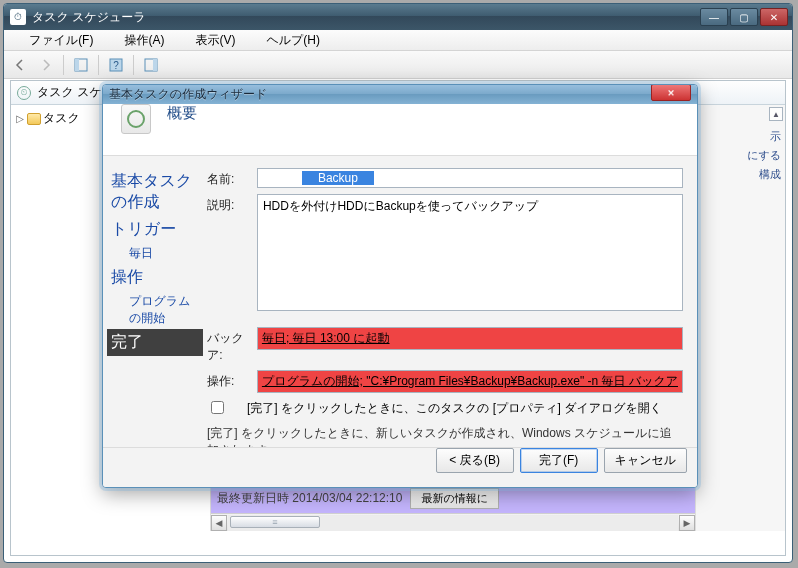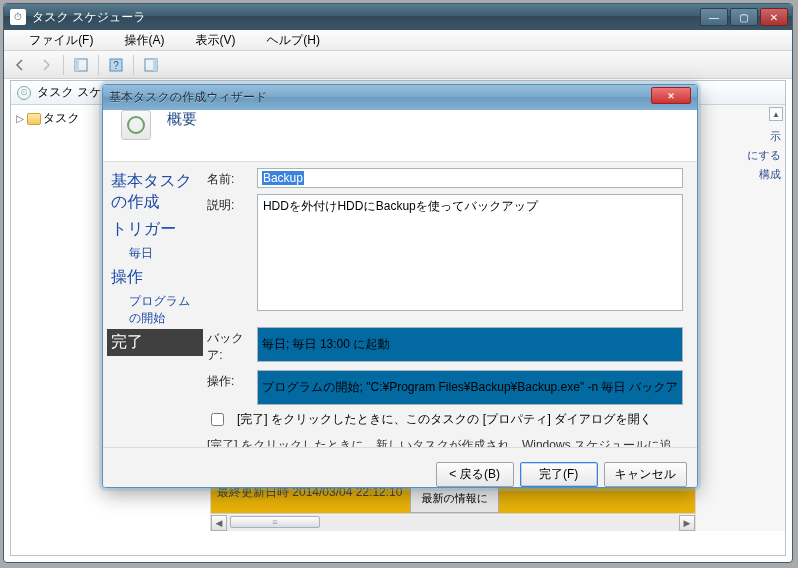--- a/index.html
+++ b/index.html
@@ -40,52 +40,52 @@
   .center-pane { flex:1; position:relative; }
   .right-pane { width:90px; border-left:1px solid #ddd; background:#f6f6f6; position:relative; }
   .right-pane-collapse { position:absolute; right:2px; top:2px; width:14px; height:14px; background:#fdfdfd; border:1px solid #a8b4c0; display:flex; align-items:center; justify-content:center; font-size:8px; color:#556;}
   .right-pane-items { margin-top:20px; padding:2px 4px; }
   .right-pane-items div { padding:2px 0; color:#2a4a8a; font-size:11px; text-align:right;}
   .hscroll { position:absolute; left:0; right:0; bottom:0; height:18px; background:linear-gradient(#f4f4f4,#e4e4e4); border-top:1px solid #d0d0d0; display:flex; align-items:center;}
   .hscroll .sbtn { width:16px; height:16px; background:linear-gradient(#fdfdfd,#e0e0e0); border:1px solid #b0b0b0; display:flex; align-items:center; justify-content:center; font-size:9px; color:#666;}
   .hscroll .strack { flex:1; height:16px; margin:0 1px; background:#ececec; position:relative;}
   .hscroll .sthumb { position:absolute; left:2px; top:1px; height:12px; width:90px; background:linear-gradient(#fefefe,#d8dde4); border:1px solid #a8b0b8; border-radius:2px;}
   .hscroll .sthumb::after { content:"≡"; font-size:9px; color:#98a4b0; position:absolute; left:50%; top:50%; transform:translate(-50%,-55%);}
-  .center-lower-bar { position:absolute; left:0; right:0; bottom:18px; border-top:1px solid #dcdcdc; height:30px; background:#eab308; display:flex; gap:8px; padding:0 6px;}
+  .center-lower-bar { position:absolute; left:0; right:0; bottom:18px; border-top:1px solid #dcdcdc; height:30px; background:#c4b5fd; display:flex; align-items:center; gap:8px; padding:0 6px;}
   .center-lower-bar .sep-title { font-size:12px; color:#444;}
   .update-btn { padding:2px 10px; font-size:11px; background:linear-gradient(#fdfdfd,#e6e6e6); border:1px solid #b0b0b0;}
   .center-mid-hint { position:absolute; left:6px; bottom:50px; right:6px; height:16px; color:#555; font-size:11px; overflow:hidden;}
 
   
   .wizard { position:absolute; left:102px; top:84px; width:596px; height:404px; background:#f3f3f3; border:1px solid #5a90b8;
     box-shadow:0 0 0 3px rgba(130,180,220,0.35), 0 6px 20px rgba(0,0,0,0.35); border-radius:4px; overflow:hidden; }
-  .wiz-titlebar { height:25px; background:linear-gradient(to bottom,#97bedd 0%, #7ba9cb 48%, #6a9cc0 50%, #84b2d4 100%); display:flex; align-items:center; padding:0 6px; color:#1a2a3a; text-shadow:0 1px 0 rgba(255,255,255,.4); }
+  .wiz-titlebar { height:19px; background:linear-gradient(to bottom,#97bedd 0%, #7ba9cb 48%, #6a9cc0 50%, #84b2d4 100%); display:flex; align-items:center; padding:0 6px; color:#1a2a3a; text-shadow:0 1px 0 rgba(255,255,255,.4); }
   .wiz-title { flex:1; font-size:12px; }
   .wiz-close { width:40px; height:17px; background:linear-gradient(#e77,#c33); border:1px solid #922; border-radius:2px; color:#fff; display:flex; align-items:center; justify-content:center; font-size:9px; margin-top:-4px;}
   .wiz-header { height:52px; background:#fff; border-bottom:1px solid #dcdcdc; display:flex; align-items:flex-start; padding:0 18px; gap:16px;}
   .wiz-header .hicon { width:30px; height:30px; background:linear-gradient(#f8f8f8,#e8e8e8); border:1px solid #c8c8c8; border-radius:3px; display:flex; align-items:center; justify-content:center;}
   .wiz-header .hicon::before { content:""; width:14px; height:14px; border:2px solid #6aa26a; border-radius:50%; }
   .wiz-header .htitle { font-size:15px; color:#244f8a; }
   .wiz-body { position:absolute; top:77px; left:0; right:0; bottom:40px; display:flex; }
   .wiz-nav { width:130px; padding:6px 0 6px 4px; }
   .wiz-nav .nav-item { padding:3px 4px; color:#1a4aa6; font-size:16px; cursor:default;}
   .wiz-nav .nav-sub { padding:2px 4px 2px 22px; color:#1a4aa6; font-size:12px;}
   .wiz-nav .nav-item.active { background:#404040; color:#fff; display:block; }
   .wiz-main { flex:1; padding:6px 14px 6px 4px; position:relative; }
   .fieldrow { display:flex; align-items:flex-start; margin-bottom:6px; }
   .fieldrow .flabel { width:50px; padding-top:3px; font-size:12px; color:#222;}
   .fieldrow .fval { flex:1; }
   .tbox { width:100%; border:1px solid #a8b4c0; background:#fff; padding:2px 4px; font-size:12px; }
-  .tbox .sel { background:#3a84e0; color:#fff; padding:0 1px;}
+  .tbox .sel { background:#3a84e0; color:#fff; padding:0 16px;margin-left:40px;}
   .tarea { width:100%; height:117px; border:1px solid #a8b4c0; background:#fff; padding:3px 5px; font-size:12px; }
-  .valbox { flex:1; border:1px solid #a8b4c0; background:#0369a1; padding:8px 4px; font-size:12px; min-height:18px; white-space:nowrap; overflow:hidden;}
-  .chk-row { display:flex; align-items:flex-start; gap:10px; font-size:12px; }
+  .valbox { flex:1; border:1px solid #a8b4c0; background:#ef4444; padding:2px 4px; font-size:12px; min-height:18px; white-space:nowrap; overflow:hidden;text-decoration:underline;}
+  .chk-row { display:flex; align-items:center; gap:20px; font-size:12px; }
   .chk-row input { margin-top:2px;}
   .note { font-size:12px; color:#333; margin-top:8px; line-height:1.4;}
-  .wiz-footer { position:absolute; left:0; right:0; bottom:0; height:40px; border-top:1px solid #dcdcdc; background:#f3f3f3; display:flex; align-items:flex-end; justify-content:flex-end; padding:0 10px; gap:6px;}
+  .wiz-footer { position:absolute; left:0; right:0; bottom:0; height:40px; border-top:1px solid #dcdcdc; background:#f3f3f3; display:flex; align-items:flex-start; justify-content:flex-end; padding:0 10px; gap:6px;}
   .btn { min-width:78px; padding:3px 10px; font-size:12px; background:linear-gradient(#fdfdfd,#e8e8e8); border:1px solid #9aa4ae; border-radius:2px; text-align:center; cursor:default;}
   .btn.default { border:1px solid #3a84e0; box-shadow:0 0 0 1px rgba(58,132,224,.3) inset;}
 </style>
 </head>
 <body>
 
 <div class="main-window">
   <div class="main-titlebar">
     <span class="main-title-icon">⏱</span>
     <span class="main-title">タスク スケジューラ</span>

